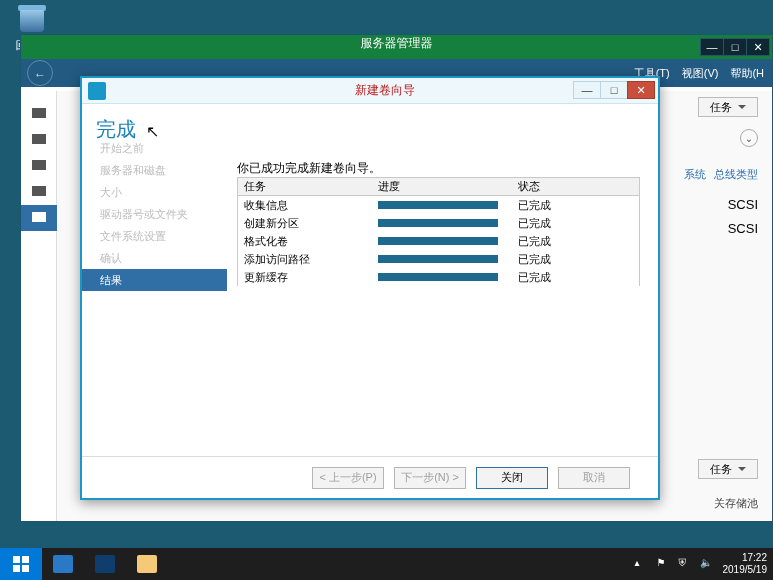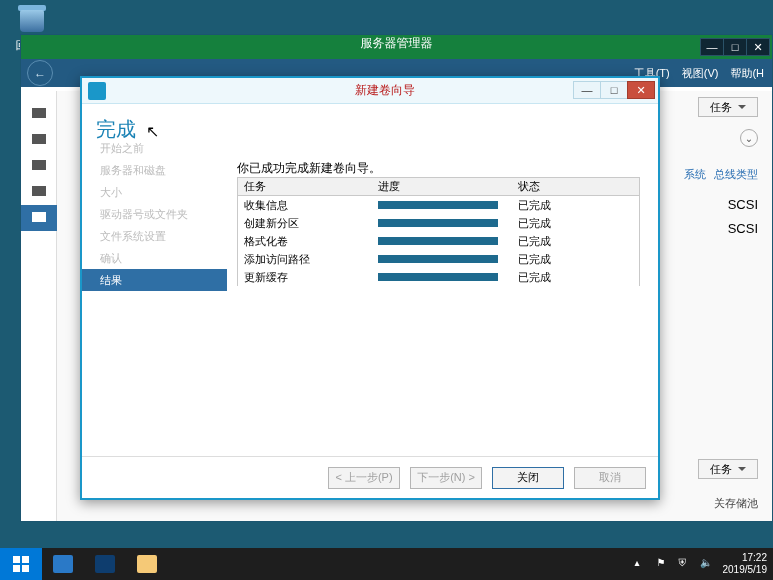--- a/index.html
+++ b/index.html
@@ -89,21 +89,21 @@
   .wz-tbl { border:1px solid #c9c9c9; border-bottom:none; }
   .wz-tbl .row { display:flex; height:18px; align-items:center; font-size:11px; }
   .wz-tbl .hd { background:#f1f1f1; border-bottom:1px solid #c9c9c9; }
   .wz-tbl .c1 { width:140px; padding-left:6px; }
   .wz-tbl .c2 { width:140px; display:flex; align-items:center; }
   .wz-tbl .c3 { width:100px; }
   .prog { width:120px; height:8px; background:linear-gradient(#1e6a8e,#1e6a8e); }
 
   .wz-footer { position:absolute; left:0; right:0; bottom:0; height:42px;
     border-top:1px solid #ddd; display:flex; align-items:center;
-    justify-content:flex-end; padding-right:12px; gap:10px; background:#fff; }
+    justify-content:flex-end; padding-right:28px; gap:10px; background:#fff; }
   .wz-footer button { height:22px; min-width:72px; font-size:11px;
     border:1px solid #b5b5b5; background:#f3f3f3; cursor:pointer;
     font-family:inherit; }
   .wz-footer button:disabled { color:#a0a0a0; }
   .wz-footer button.primary { border-color:#2f6fa5; }
 
   
   .taskbar { position:absolute; left:0; bottom:0; width:773px; height:32px;
     background:#1e1e1e; display:flex; align-items:center; }
   .taskbar .start { width:42px; height:32px; background:#0078d7;

